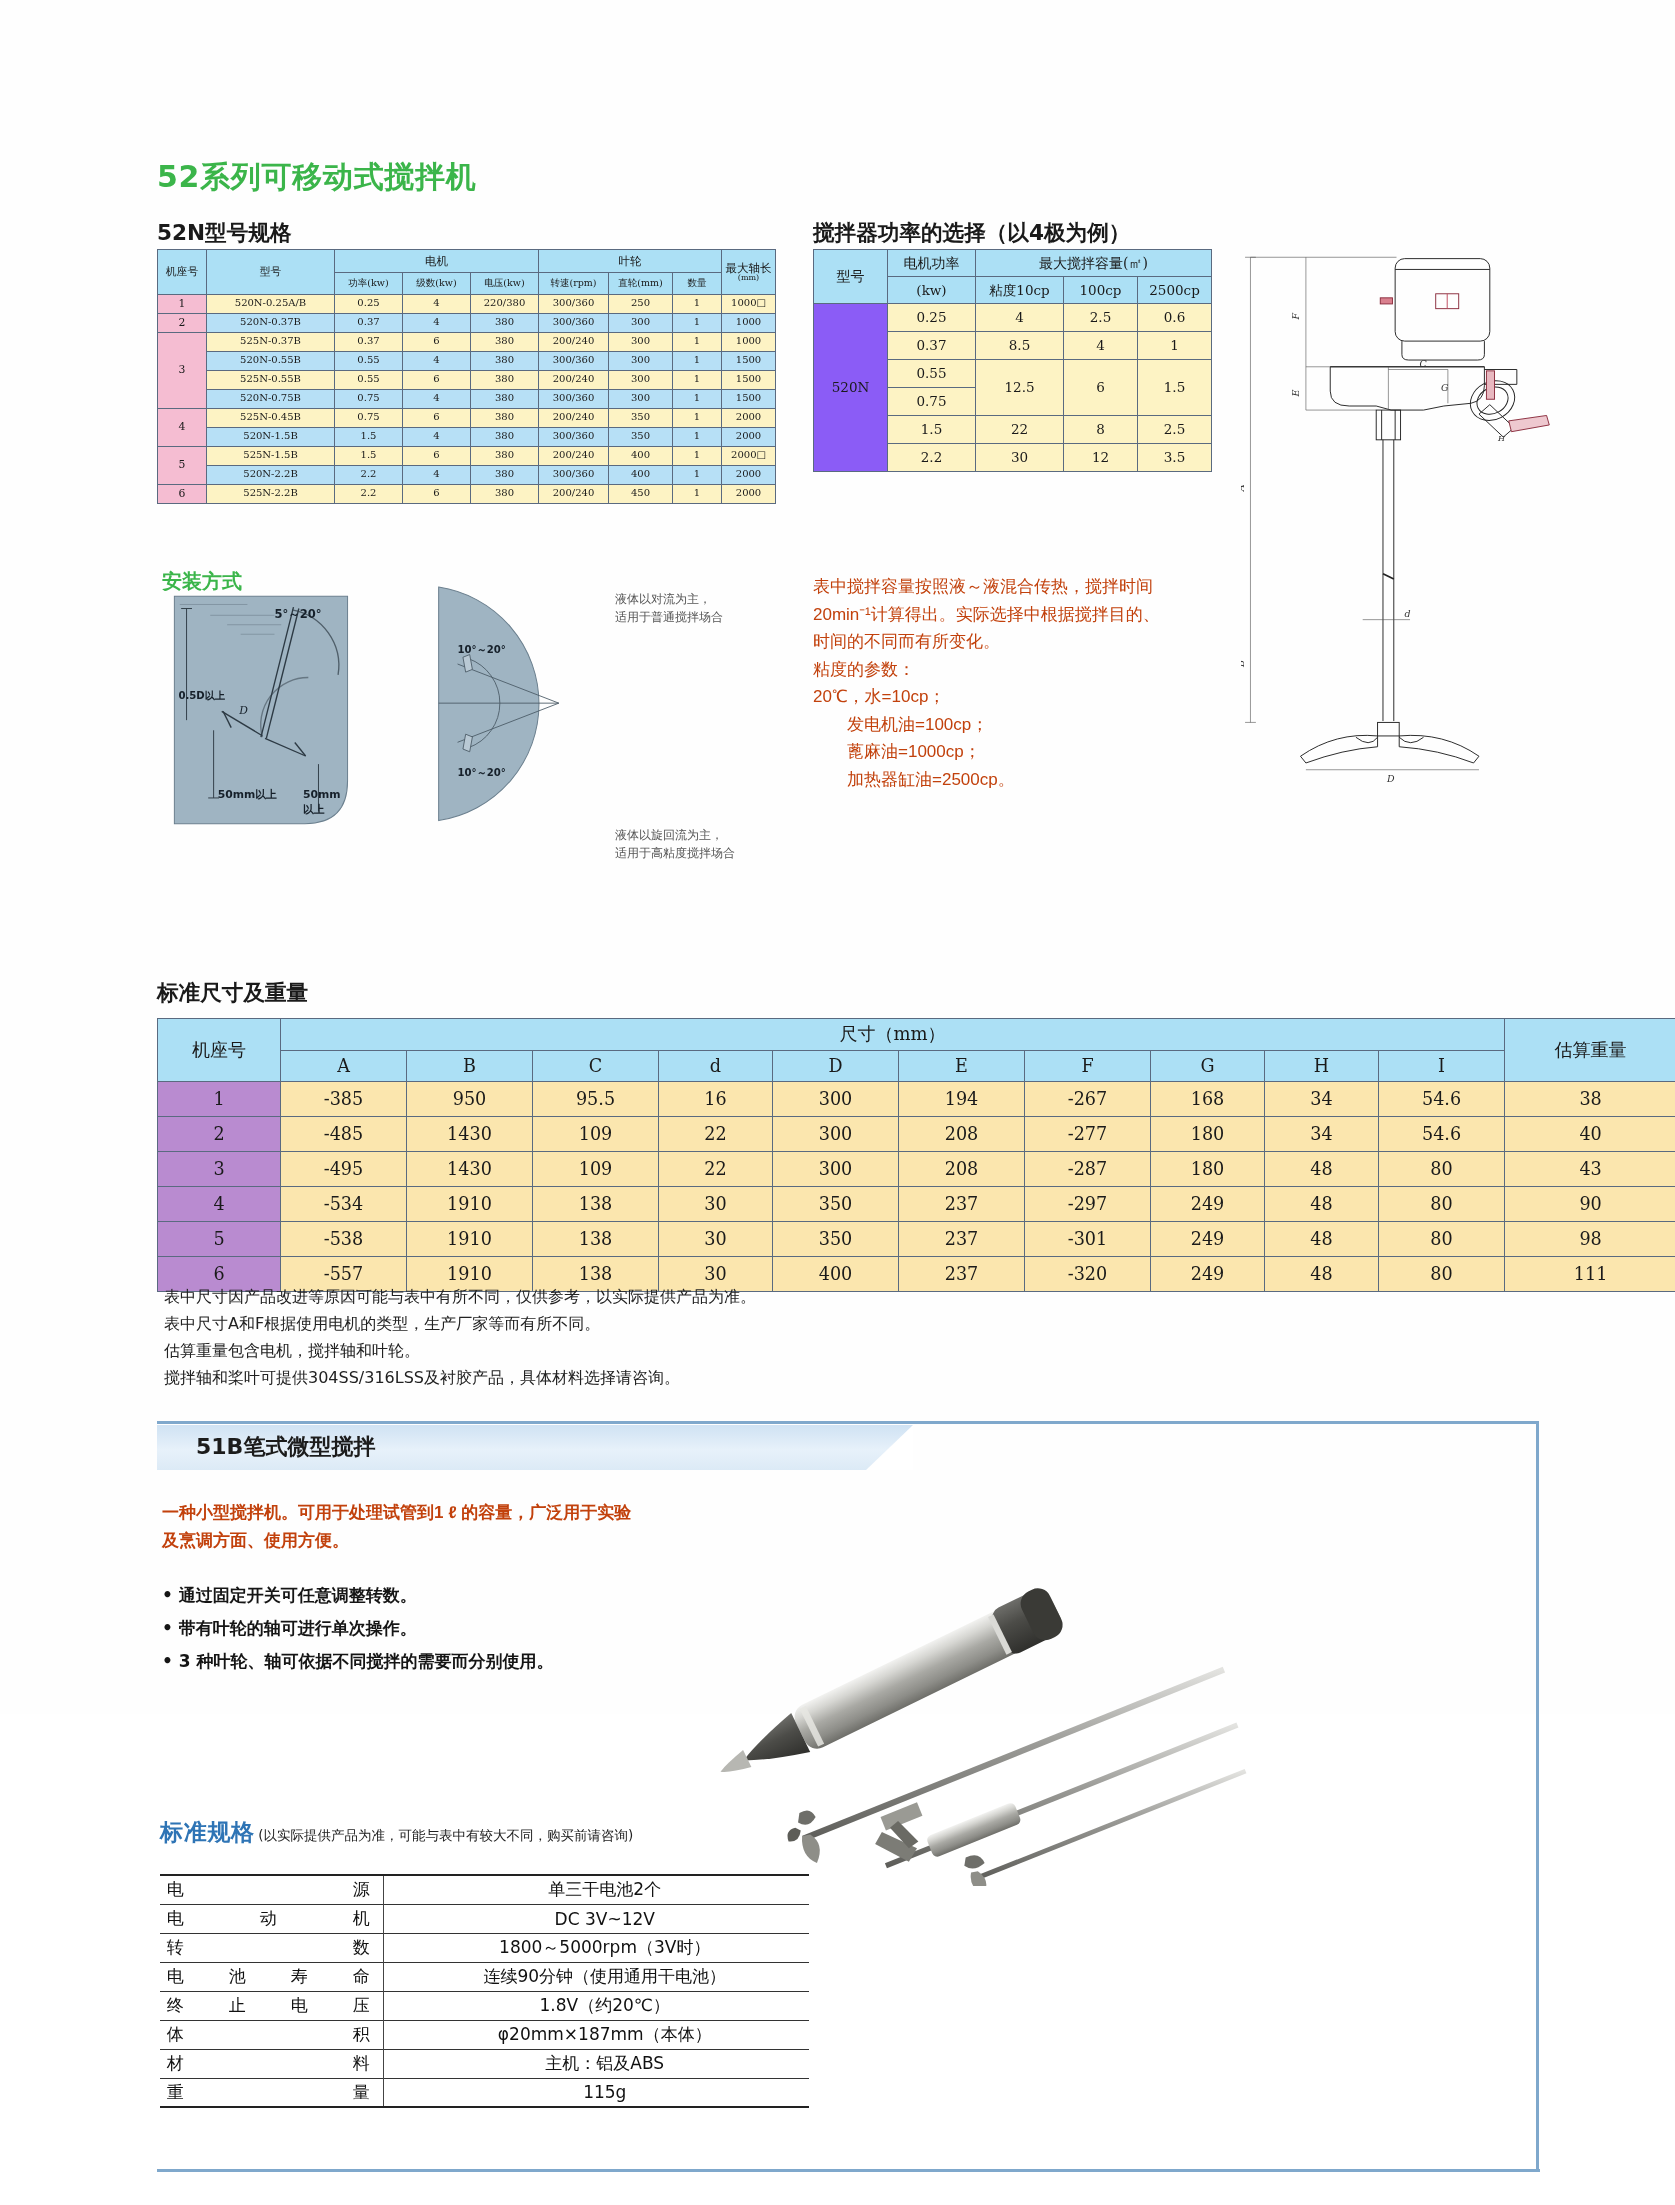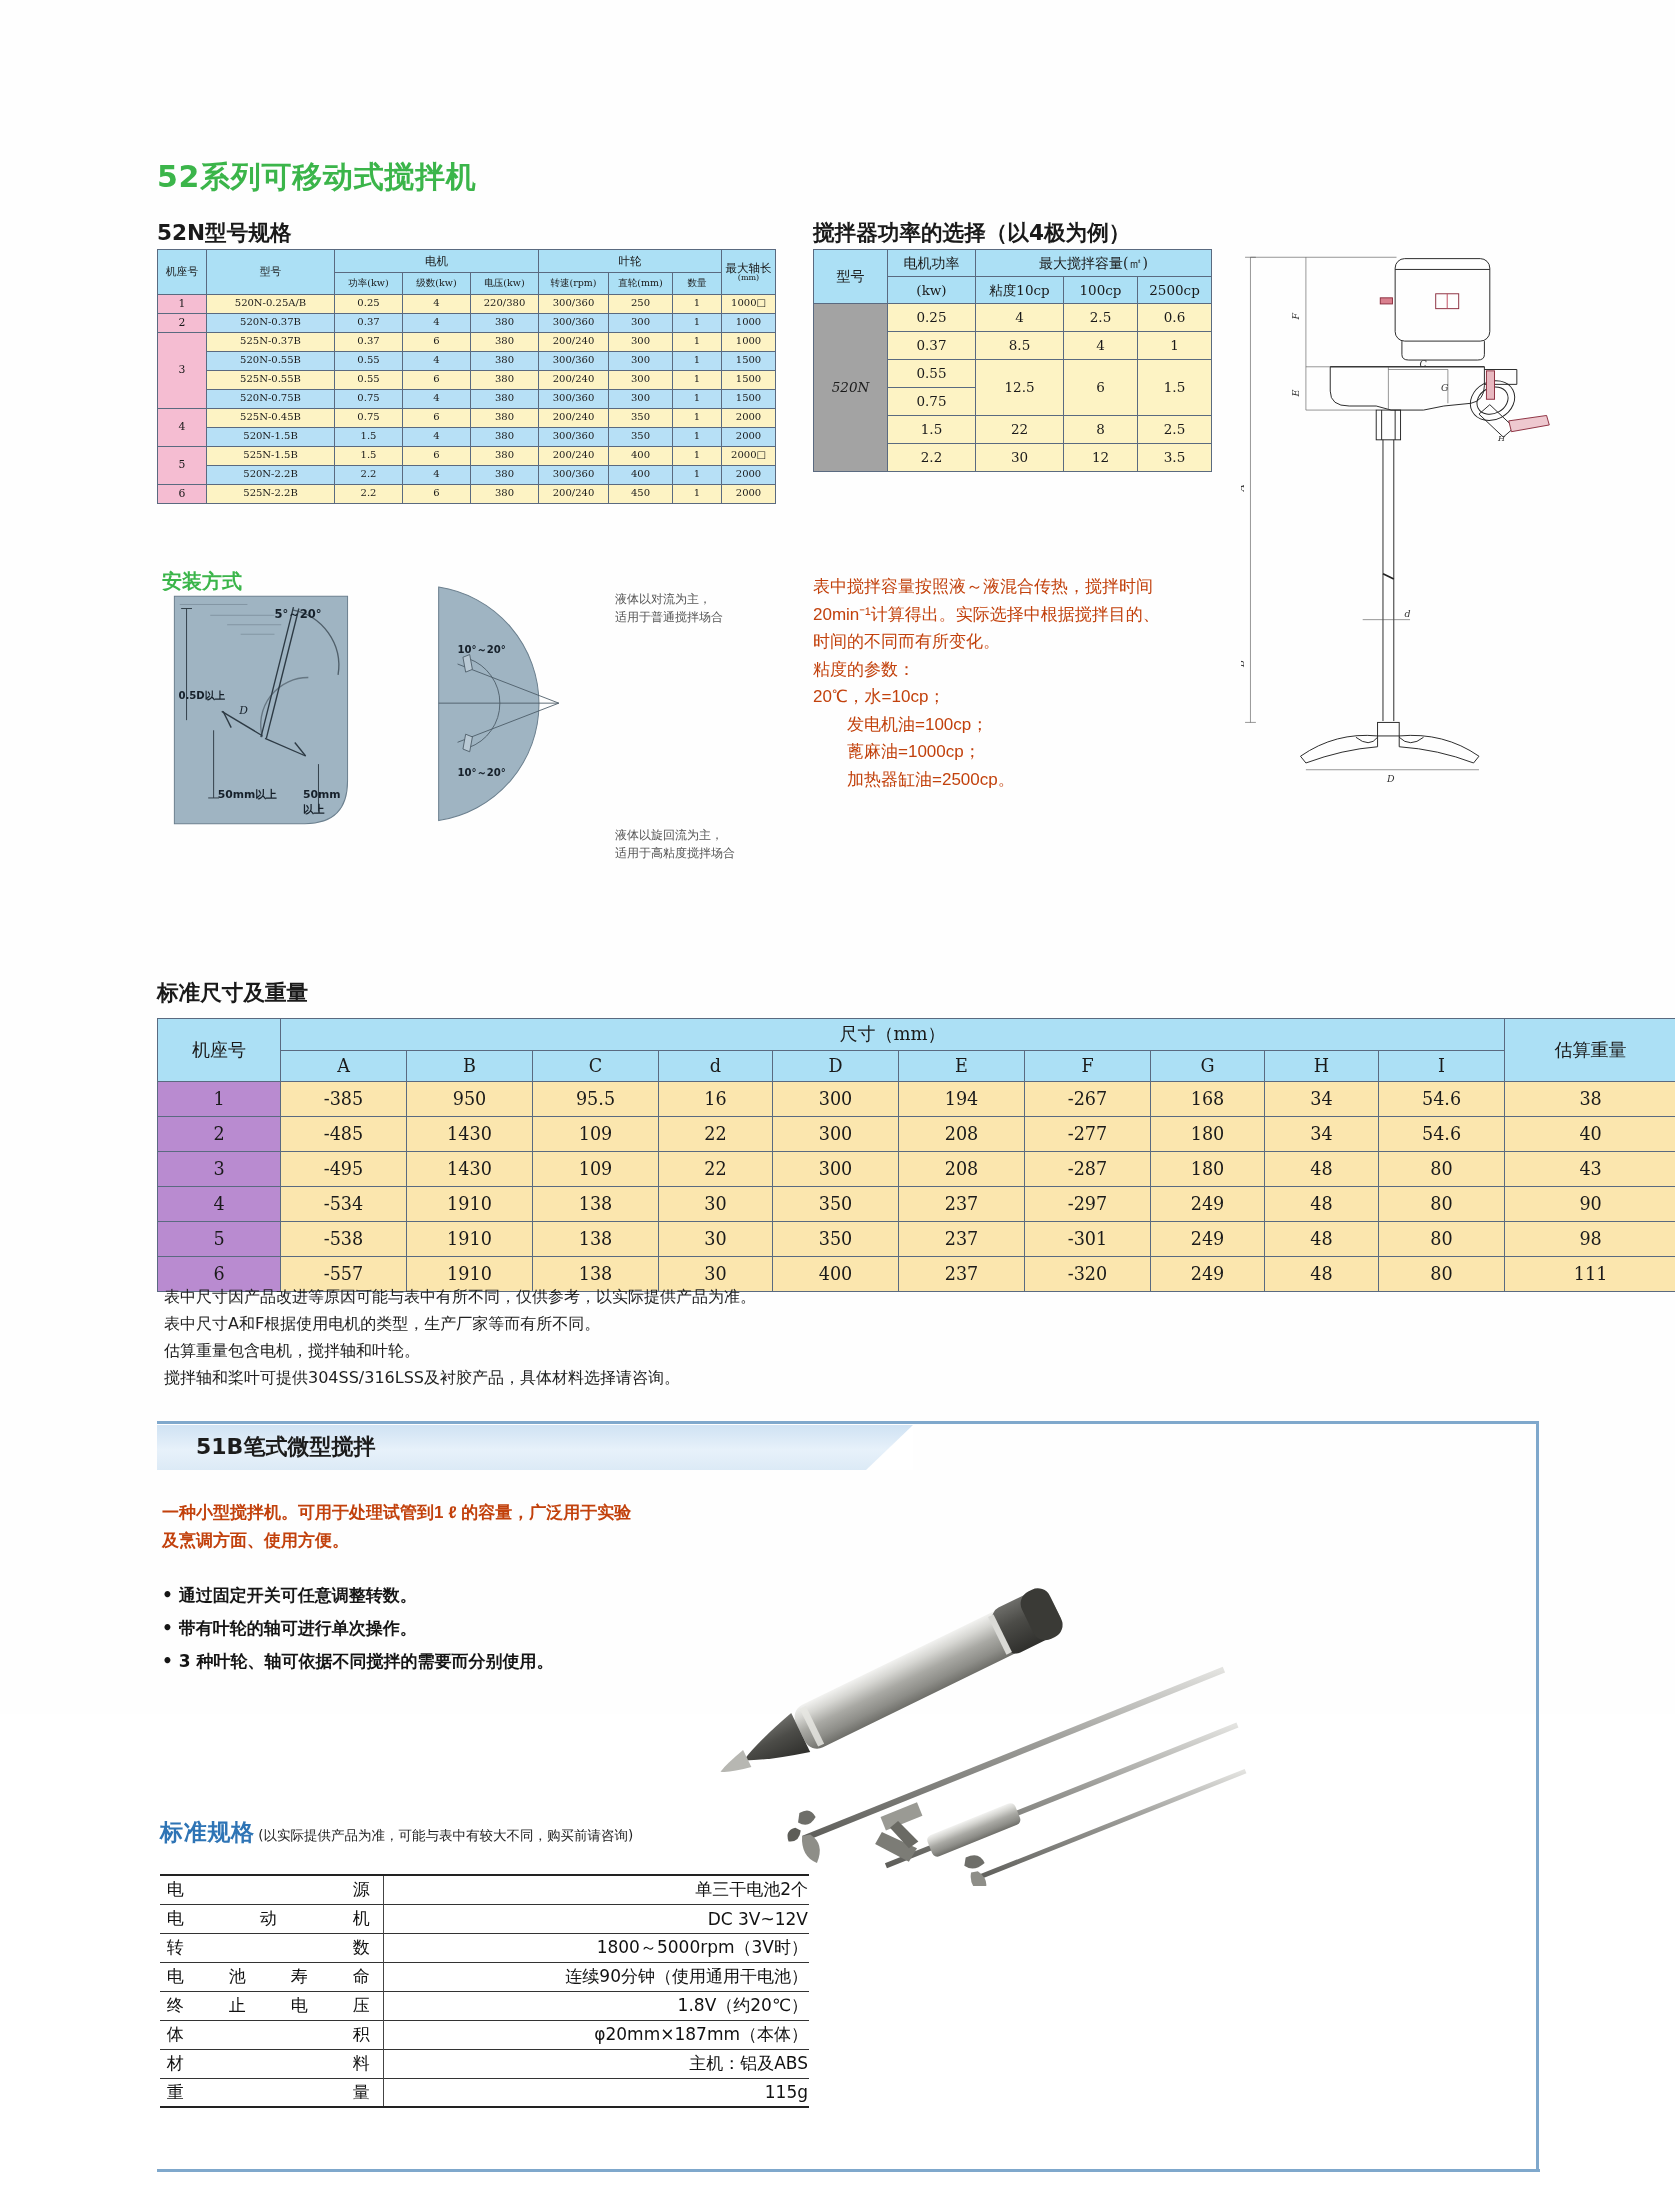--- a/index.html
+++ b/index.html
@@ -59,21 +59,21 @@
     color: #1a1a1a;
     padding: 0;
     line-height: 1.05;
   }
   .hdr { background:#ace0f5; }
   .pink { background:#f5bdd2; }
   .cream { background:#fdf3c4; }
   .skyrow { background:#b7e0f6; }
   .purple { background:#b98bd0; }
   .cream2 { background:#fbe6ae; }
-  .pinkcol { background:#a3a3a3;font-style:italic; }
+  .pinkcol { background:#8b5cf6; }
 
   
   #t1 { left: 157px; top: 249px; width: 617px; font-size: 10px; }
   #t1 .mainhdr { font-size: 11.5px; height: 23px; }
   #t1 .subhdr { font-size: 9.5px; height: 21.6px; }
   #t1 td { height: 19px; }
   #t1 .lbl { font-size: 10.8px; }
 
   
   #t2 { left: 813px; top: 249px; width: 399px; font-size: 13.5px; }
@@ -99,21 +99,21 @@
   #t4 tr { border-bottom: 1.4px solid #333; }
   #t4 tr:first-child { border-top: 2.7px solid #222; }
   #t4 tr:last-child { border-bottom: 2.7px solid #222; }
   #t4 .k {
     width: 223px; padding-left: 6.8px; padding-right: 6.8px;
     letter-spacing: 0; font-weight: normal;
     border-right: 1.4px solid #444;
   }
   #t4 .k span { display: inline-block; }
   #t4 .kspread { display:flex; justify-content: space-between; width: 203px; }
-  #t4 .v { padding-left: 18px; text-align: right; }
+  #t4 .v { padding-left: 18px; text-align: center; }
 
   
   .para {
     position: absolute;
     font-size: 17px;
     line-height: 1.62;
     color: #c2410c;
     font-family: Liberation Sans, sans-serif;
   }
   .para.small { font-size: 16px; line-height: 1.66; }

